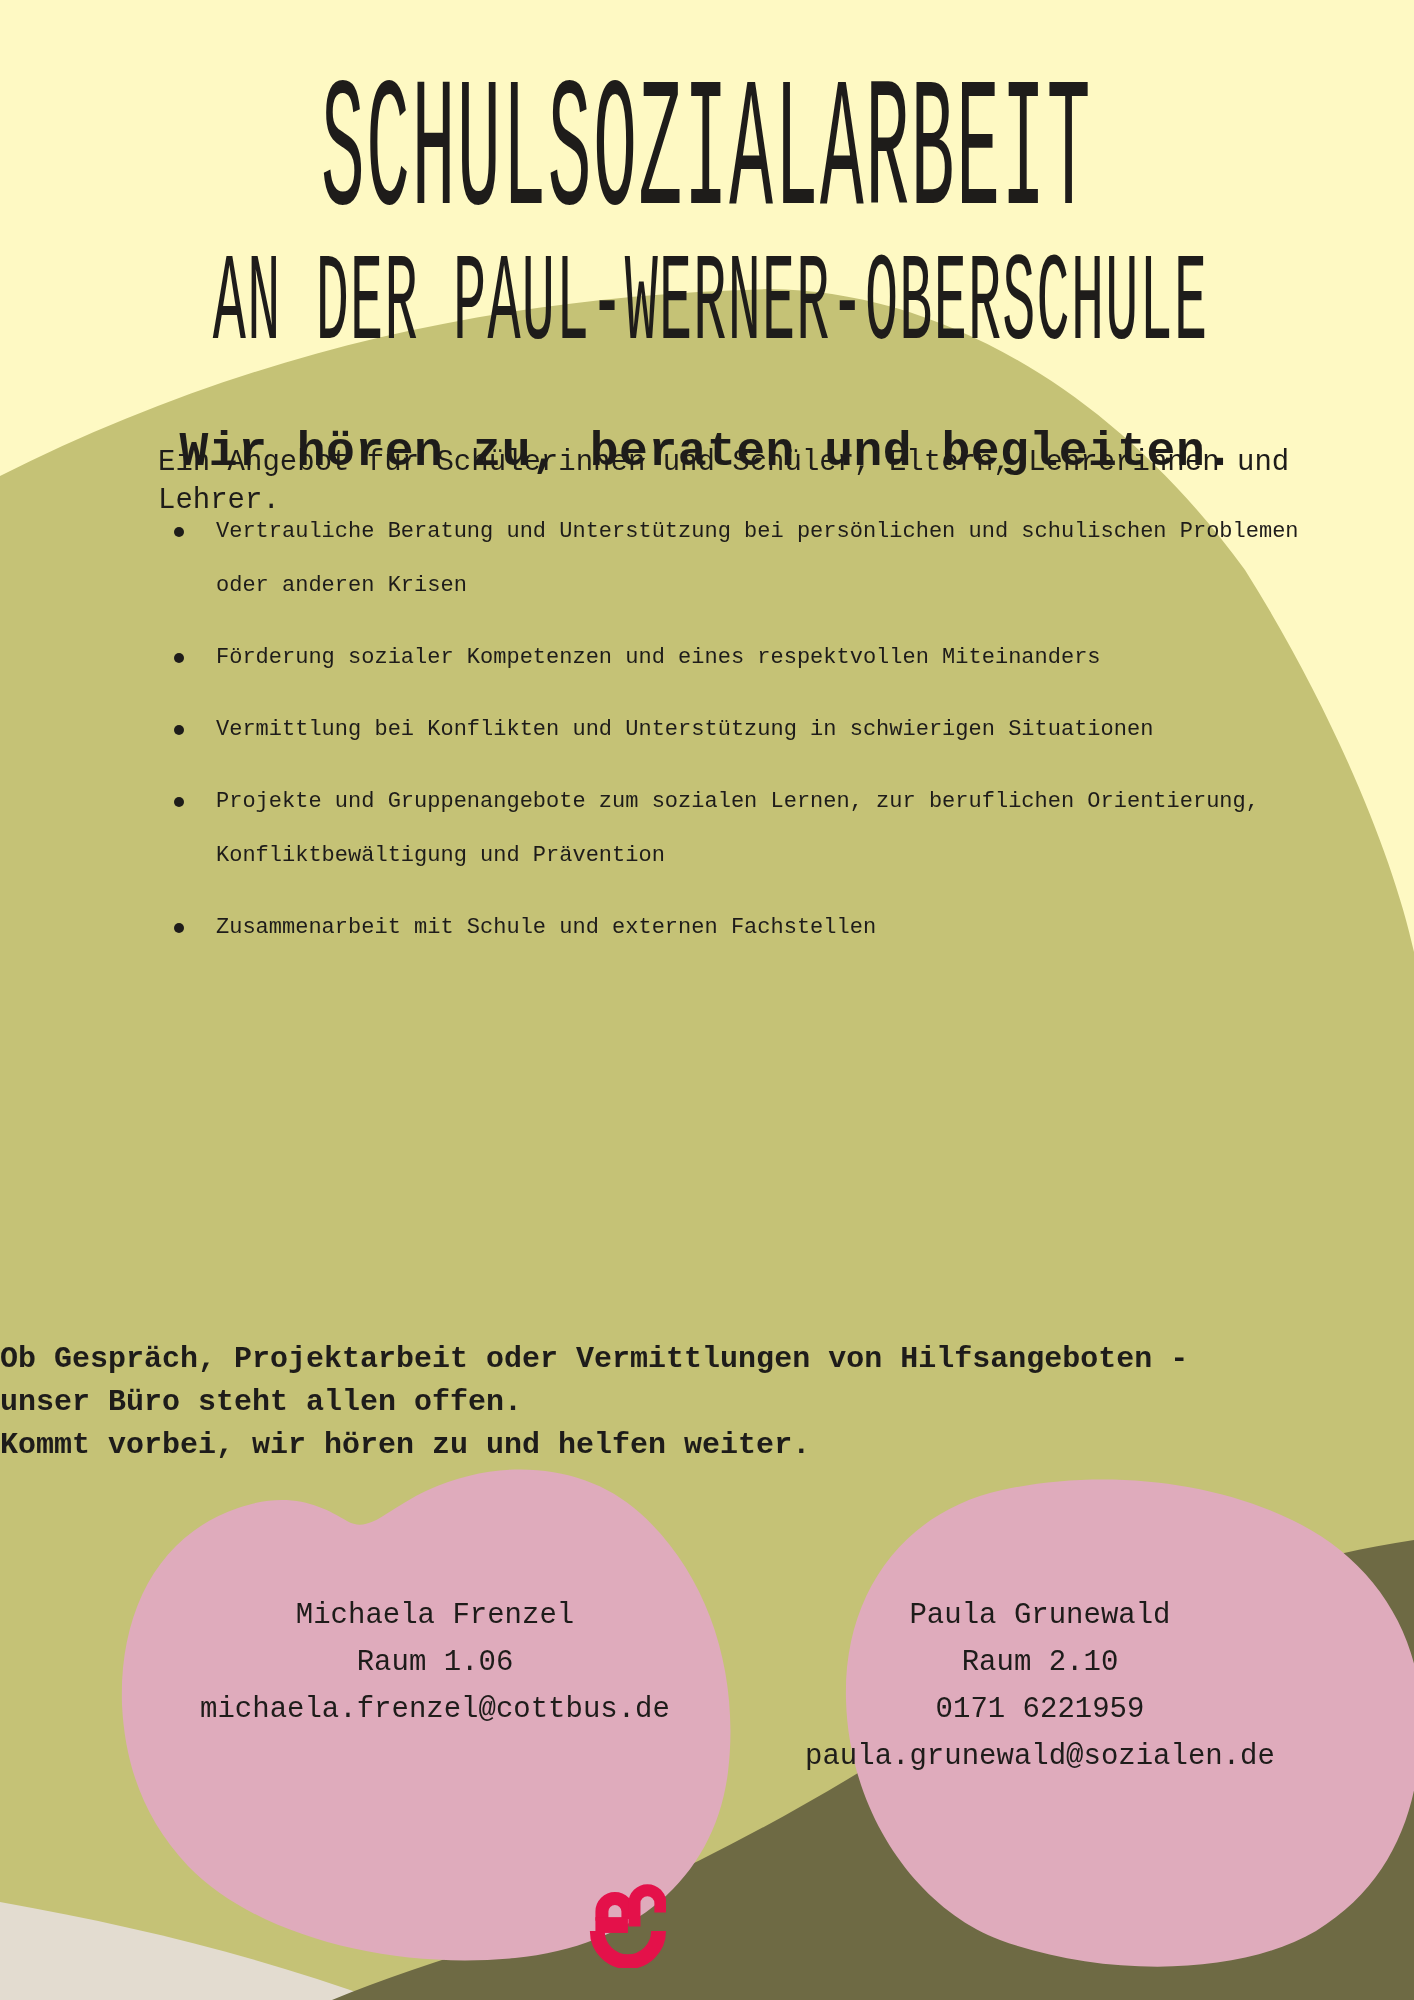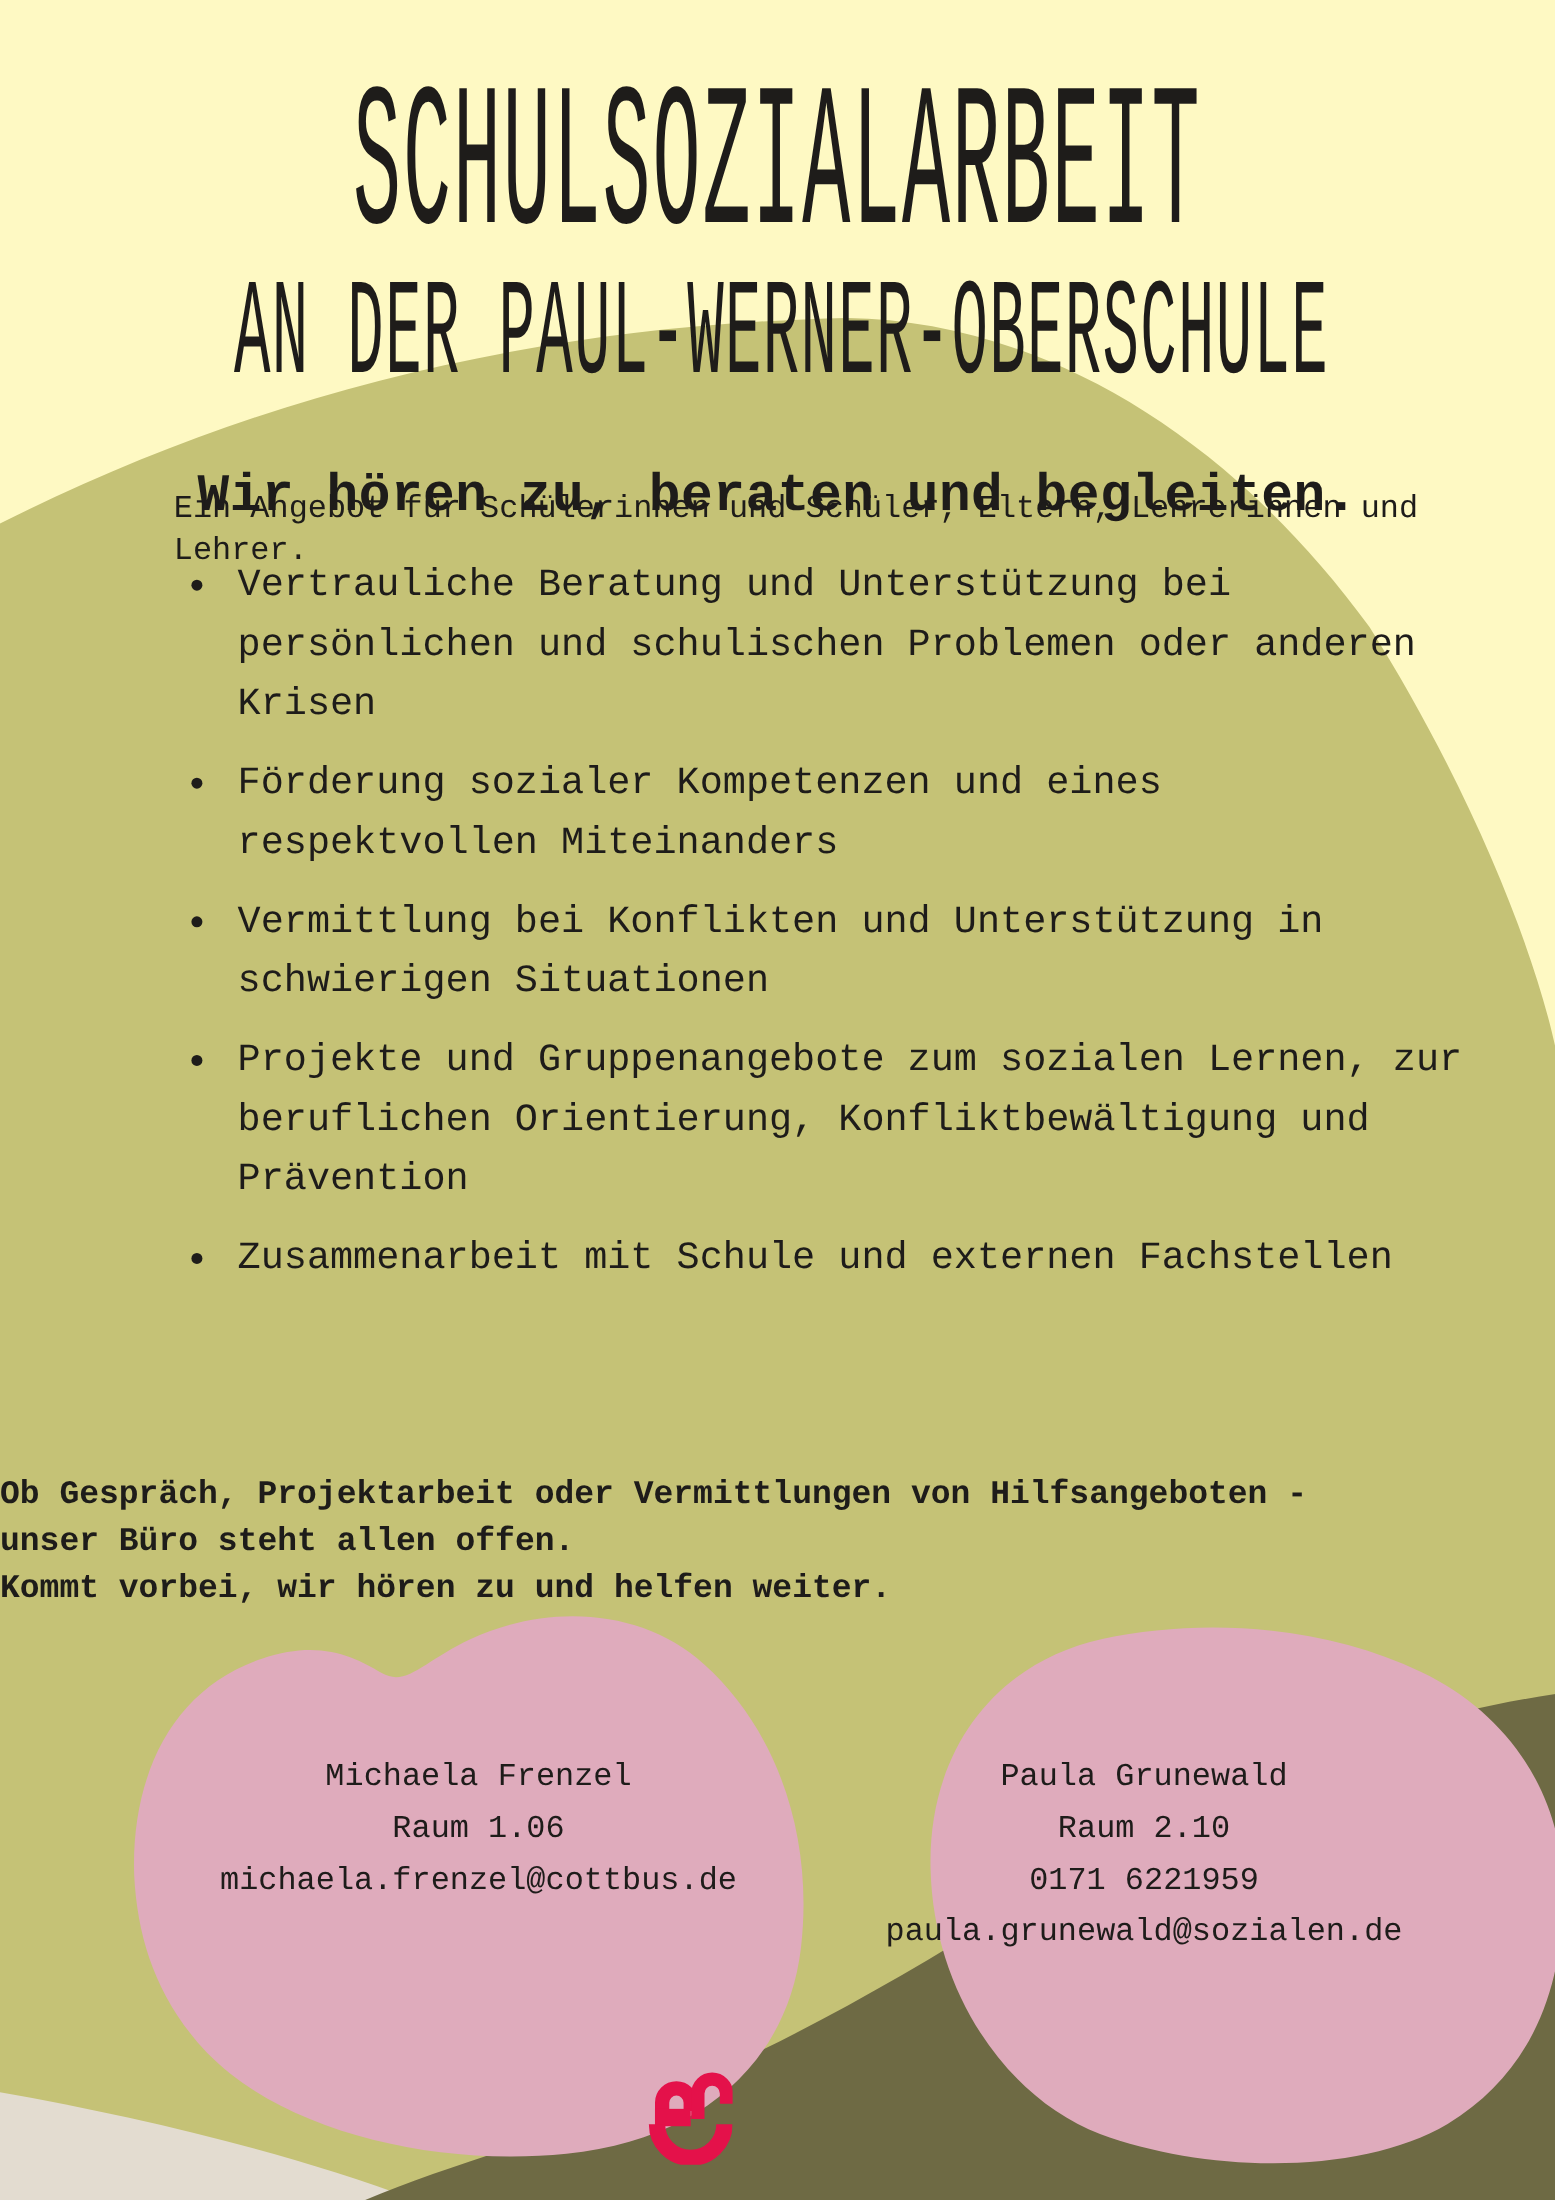--- a/index.html
+++ b/index.html
@@ -39,21 +39,21 @@
   }
 
   
   .intro{
     position:absolute;left:158px;top:444px;width:1160px;
     font-size:29px;line-height:38px;
   }
   .bullet-list{
     position:absolute;left:170px;top:505px;width:1160px;
     list-style:none;margin:0;padding:0;
-    font-size:35px;line-height:54px;
+    font-size:22px;line-height:54px;
   }
   .bullet-list li{
     position:relative;padding-left:46px;margin-bottom:18px;
   }
   .bullet-list li::before{
     content:"";position:absolute;left:4px;top:22px;
     width:10px;height:10px;border-radius:50%;background:#1e1c1a;
   }
   .outro{
     position:absolute;left:0;top:1338px;width:100%;

